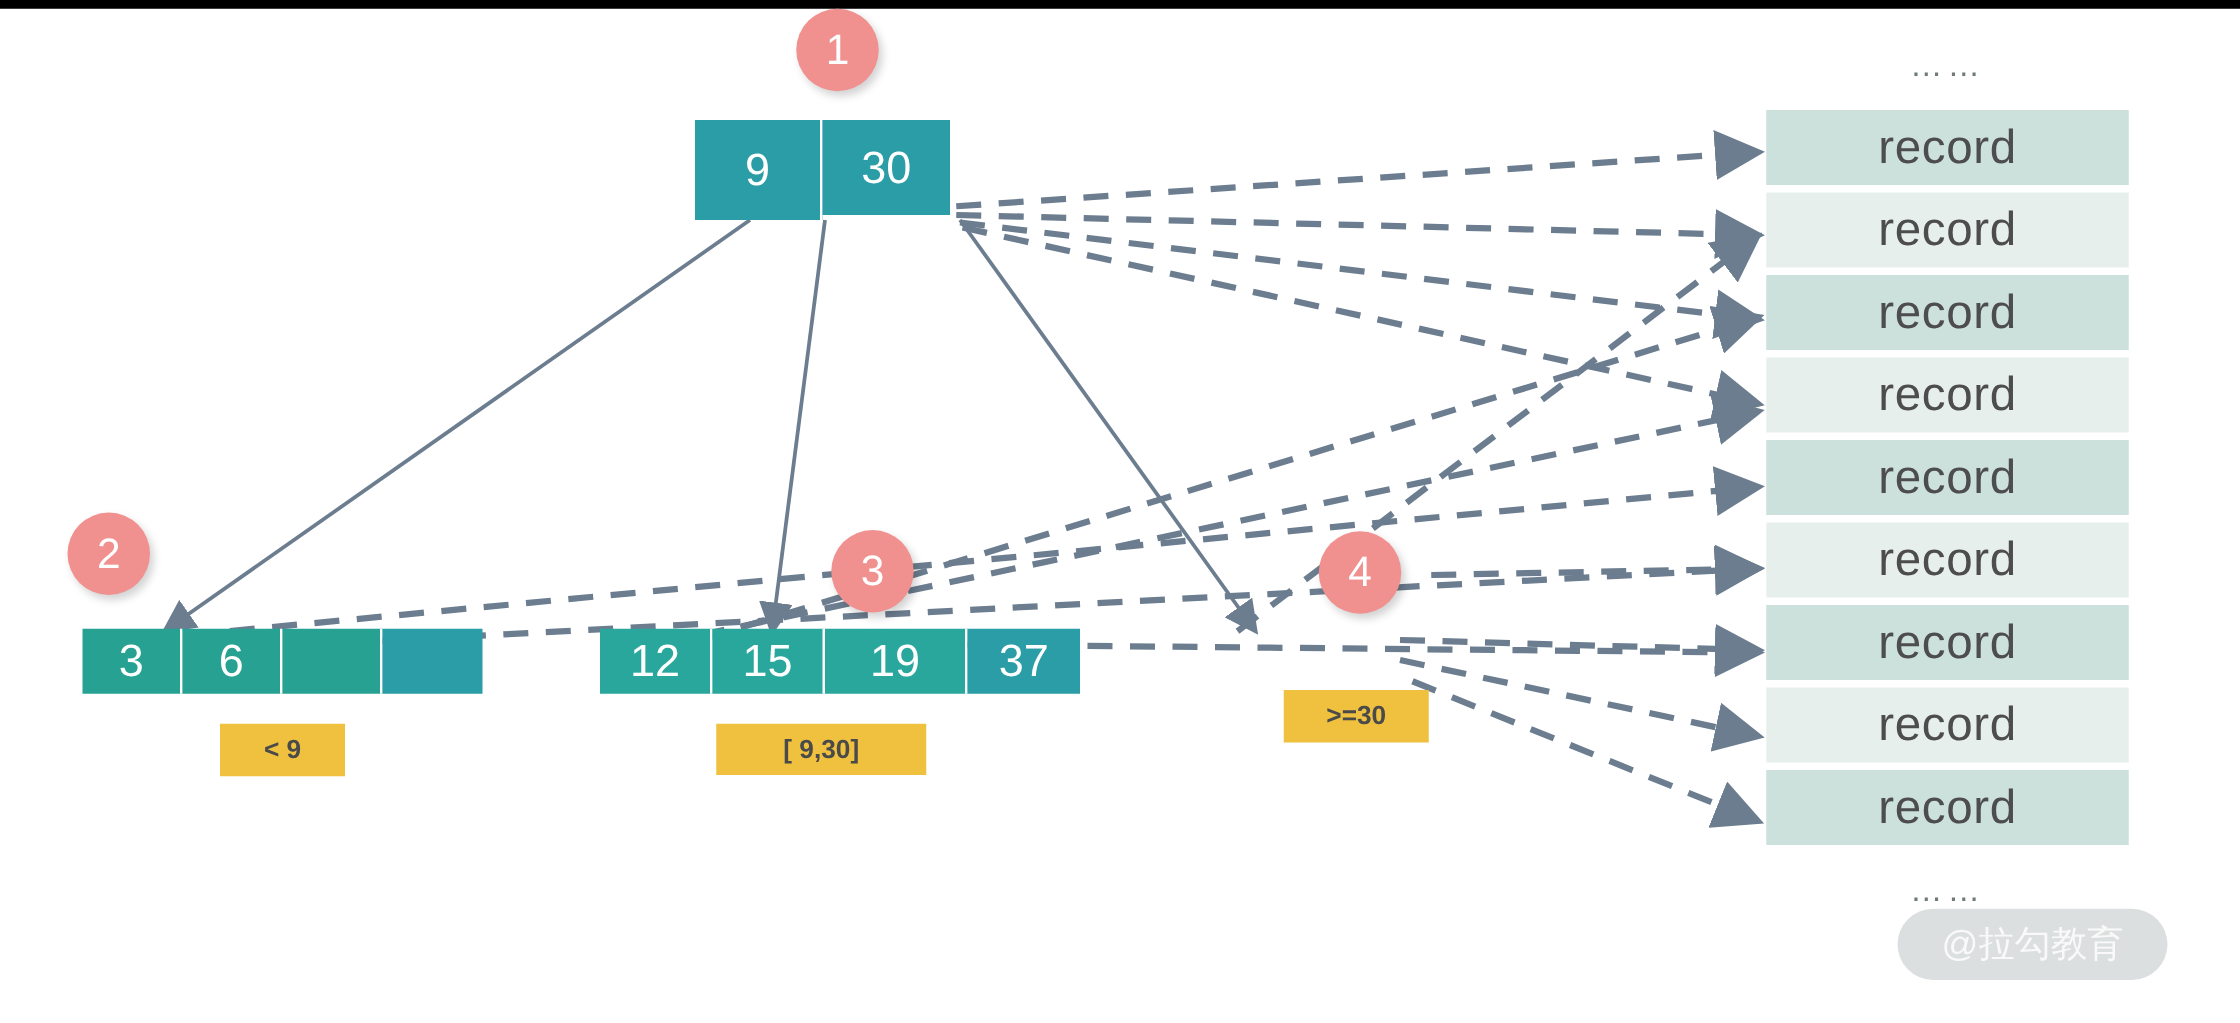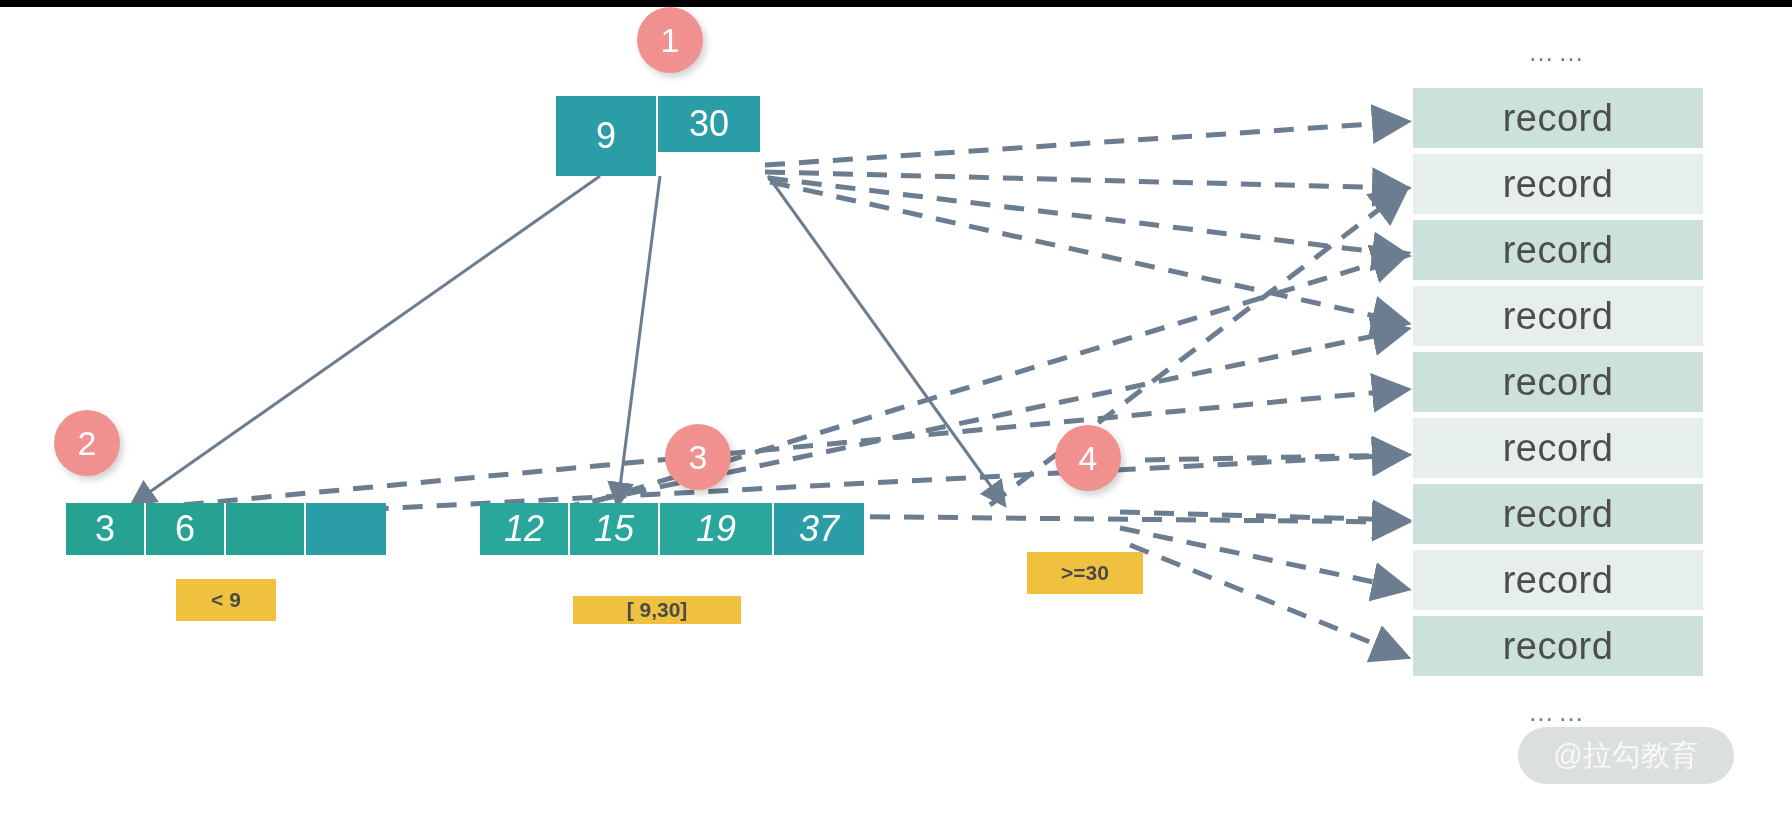--- a/index.html
+++ b/index.html
@@ -172,45 +172,45 @@
       <line x1="1130" y1="545" x2="1402" y2="655"></line>
       <line x1="1145" y1="460" x2="1402" y2="455"></line>
 
       <line x1="560" y1="512" x2="1402" y2="255"></line>
       <line x1="990" y1="505" x2="1402" y2="192"></line>
     </g>
   </svg>
 
   <div class="node" id="root-node" style="left:556px; top:96px;">
     <div class="cell t1" style="width:102px; height:80px;">9</div>
-    <div class="cell t1" style="width:102px; height:56px;">30</div>
+    <div class="cell t1" style="width:102px; height:76px;">30</div>
   </div>
 
   <div class="node" style="left:66px; top:503px;">
     <div class="cell t2" style="width:80px; height:52px;">3</div>
     <div class="cell t2" style="width:80px; height:52px;">6</div>
     <div class="cell t2" style="width:80px; height:52px;"></div>
     <div class="cell t1" style="width:80px; height:52px;"></div>
   </div>
 
-  <div class="node" style="left:480px; top:503px;font-style:italic;">
+  <div class="node" style="left:480px; top:503px;">
     <div class="cell t3" style="width:90px; height:52px;">12</div>
     <div class="cell t3" style="width:90px; height:52px;">15</div>
     <div class="cell t3" style="width:114px; height:52px;">19</div>
     <div class="cell t1" style="width:90px; height:52px;">37</div>
   </div>
 
 
   <div class="badge" style="left:637px; top:7px;">1</div>
   <div class="badge" style="left:54px; top:410px;">2</div>
   <div class="badge" style="left:665px; top:424px;">3</div>
   <div class="badge" style="left:1055px; top:425px;">4</div>
 
   <div class="range-label" style="left:176px; top:579px; width:100px; height:42px;">&lt; 9</div>
-  <div class="range-label" style="left:573px; top:596px; width:168px; height:28px;">[ 9,30]</div>
+  <div class="range-label" style="left:573px; top:579px; width:168px; height:41px;">[ 9,30]</div>
   <div class="range-label" style="left:1027px; top:552px; width:116px; height:42px;">&gt;=30</div>
 
   <div id="records">
     <div class="record-row ellipsis">……</div>
     <div class="record-row dark">record</div>
     <div class="record-row light">record</div>
     <div class="record-row dark">record</div>
     <div class="record-row light">record</div>
     <div class="record-row dark">record</div>
     <div class="record-row light">record</div>

